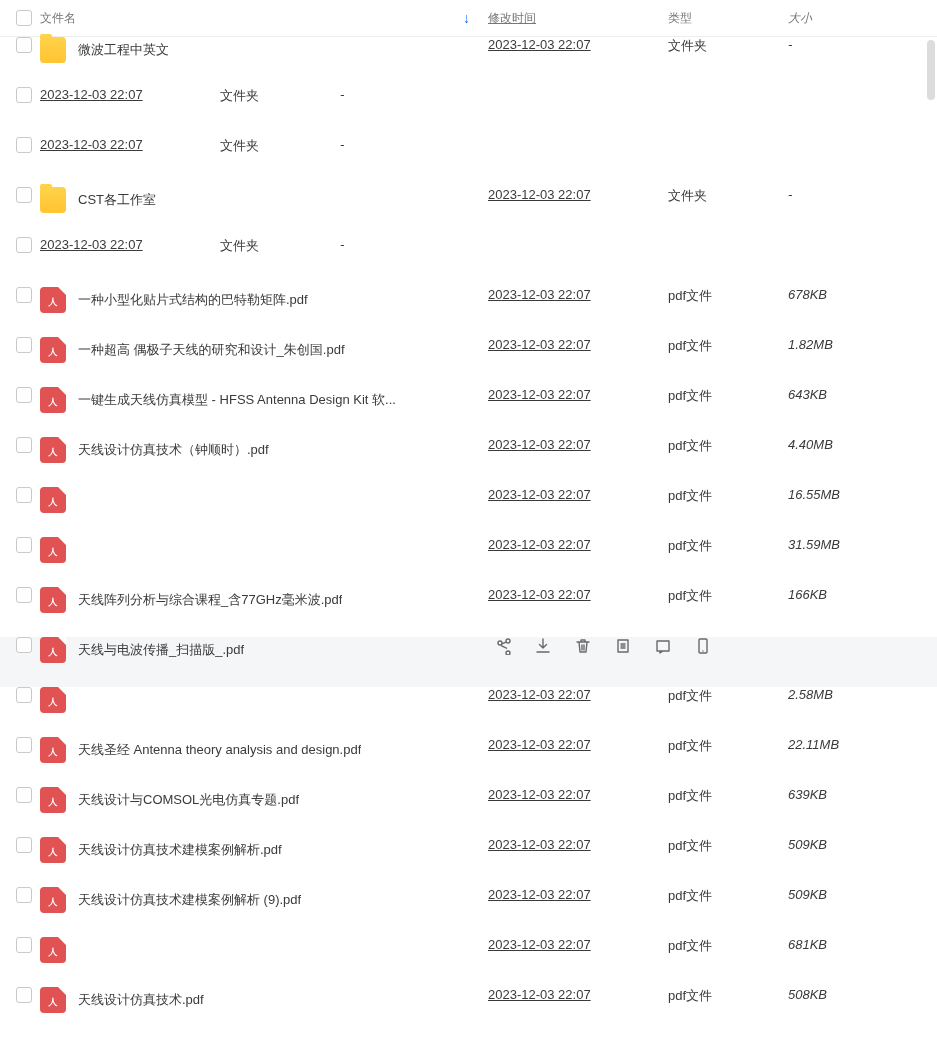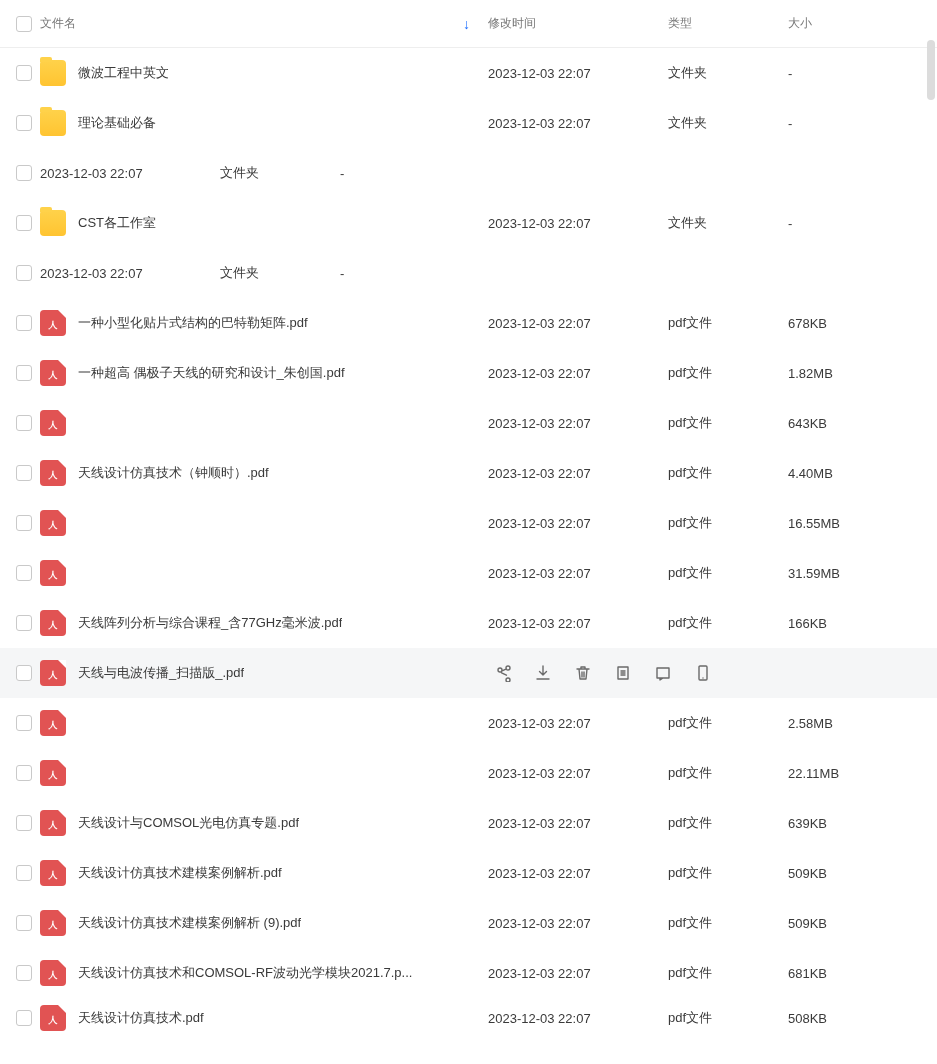--- a/index.html
+++ b/index.html
@@ -7,40 +7,40 @@
     width: 937px;
     height: 1064px;
     font-family: "Microsoft YaHei", "PingFang SC", Arial, sans-serif;
     font-size: 13px;
     color: #444;
     background: #fff;
     overflow: hidden;
   }
   .container { width: 937px; height: 1064px; position: relative; }
   .header {
-    height: 48px;
+    height: 37px;
     display: flex;
     align-items: center;
     border-bottom: 1px solid #eee;
     color: #777;
     font-size: 12px;
     padding-left: 8px;
   }
   .col-check { width: 32px; flex: 0 0 32px; display: flex; align-items: center; justify-content: center; }
   .col-name  { flex: 0 0 448px; display: flex; align-items: center; padding-right: 8px; }
-  .col-mod   { flex: 0 0 180px; display: flex; align-items: center; }
+  .col-mod   { flex: 0 0 180px; display: flex; align-items: center; text-decoration: underline; }
   .col-type  { flex: 0 0 120px; display: flex; align-items: center; }
-  .col-size  { flex: 0 0 120px; display: flex; align-items: center; }
+  .col-size  { flex: 0 0 120px; display: flex; align-items: center; font-style: italic; }
   .header .col-name { justify-content: space-between; }
   .sort-arrow { color: #1e6fff; font-size: 14px; margin-right: 10px; }
   .rows { }
   .row {
     height: 50px;
     display: flex;
-    align-items: center;
+    align-items: flex-start;
     padding-left: 8px;
     font-size: 13px;
     color: #3a3a3a;
   }
   .row.lastcut { height: 40px; }
   .row.hovered { background: #f5f6f7; }
   .checkbox {
     width: 16px; height: 16px;
     border: 1.5px solid #c9c9c9;
     border-radius: 3px;
@@ -139,24 +139,20 @@
           <div class="name-text">微波工程中英文</div>
         </div>
         <div class="col-mod">2023-12-03 22:07</div>
         <div class="col-type">文件夹</div>
         <div class="col-size">-</div>
       </div>
       <div class="row">
         <div class="col-check">
           <div class="checkbox"></div>
         </div>
-        <div class="col-name">
-          <div class="icon folder"></div>
-          <div class="name-text">理论基础必备</div>
-        </div>
         <div class="col-mod">2023-12-03 22:07</div>
         <div class="col-type">文件夹</div>
         <div class="col-size">-</div>
       </div>
       <div class="row">
         <div class="col-check">
           <div class="checkbox"></div>
         </div>
         <div class="col-mod">2023-12-03 22:07</div>
         <div class="col-type">文件夹</div>
@@ -211,20 +207,21 @@
         <div class="col-size">1.82MB</div>
       </div>
       <div class="row">
         <div class="col-check">
           <div class="checkbox"></div>
         </div>
         <div class="col-name">
           <div class="icon pdf">
             <span>人</span>
           </div>
+          <div class="name-text">一键生成天线仿真模型 - HFSS Antenna Design Kit  软...</div>
         </div>
         <div class="col-mod">2023-12-03 22:07</div>
         <div class="col-type">pdf文件</div>
         <div class="col-size">643KB</div>
       </div>
       <div class="row">
         <div class="col-check">
           <div class="checkbox"></div>
         </div>
         <div class="col-name">
@@ -336,20 +333,21 @@
         <div class="col-size">2.58MB</div>
       </div>
       <div class="row">
         <div class="col-check">
           <div class="checkbox"></div>
         </div>
         <div class="col-name">
           <div class="icon pdf">
             <span>人</span>
           </div>
+          <div class="name-text">天线圣经 Antenna theory analysis and design.pdf</div>
         </div>
         <div class="col-mod">2023-12-03 22:07</div>
         <div class="col-type">pdf文件</div>
         <div class="col-size">22.11MB</div>
       </div>
       <div class="row">
         <div class="col-check">
           <div class="checkbox"></div>
         </div>
         <div class="col-name">
@@ -391,21 +389,20 @@
         <div class="col-size">509KB</div>
       </div>
       <div class="row">
         <div class="col-check">
           <div class="checkbox"></div>
         </div>
         <div class="col-name">
           <div class="icon pdf">
             <span>人</span>
           </div>
-          <div class="name-text">天线设计仿真技术和COMSOL-RF波动光学模块2021.7.p...</div>
         </div>
         <div class="col-mod">2023-12-03 22:07</div>
         <div class="col-type">pdf文件</div>
         <div class="col-size">681KB</div>
       </div>
       <div class="row lastcut">
         <div class="col-check">
           <div class="checkbox"></div>
         </div>
         <div class="col-name">

